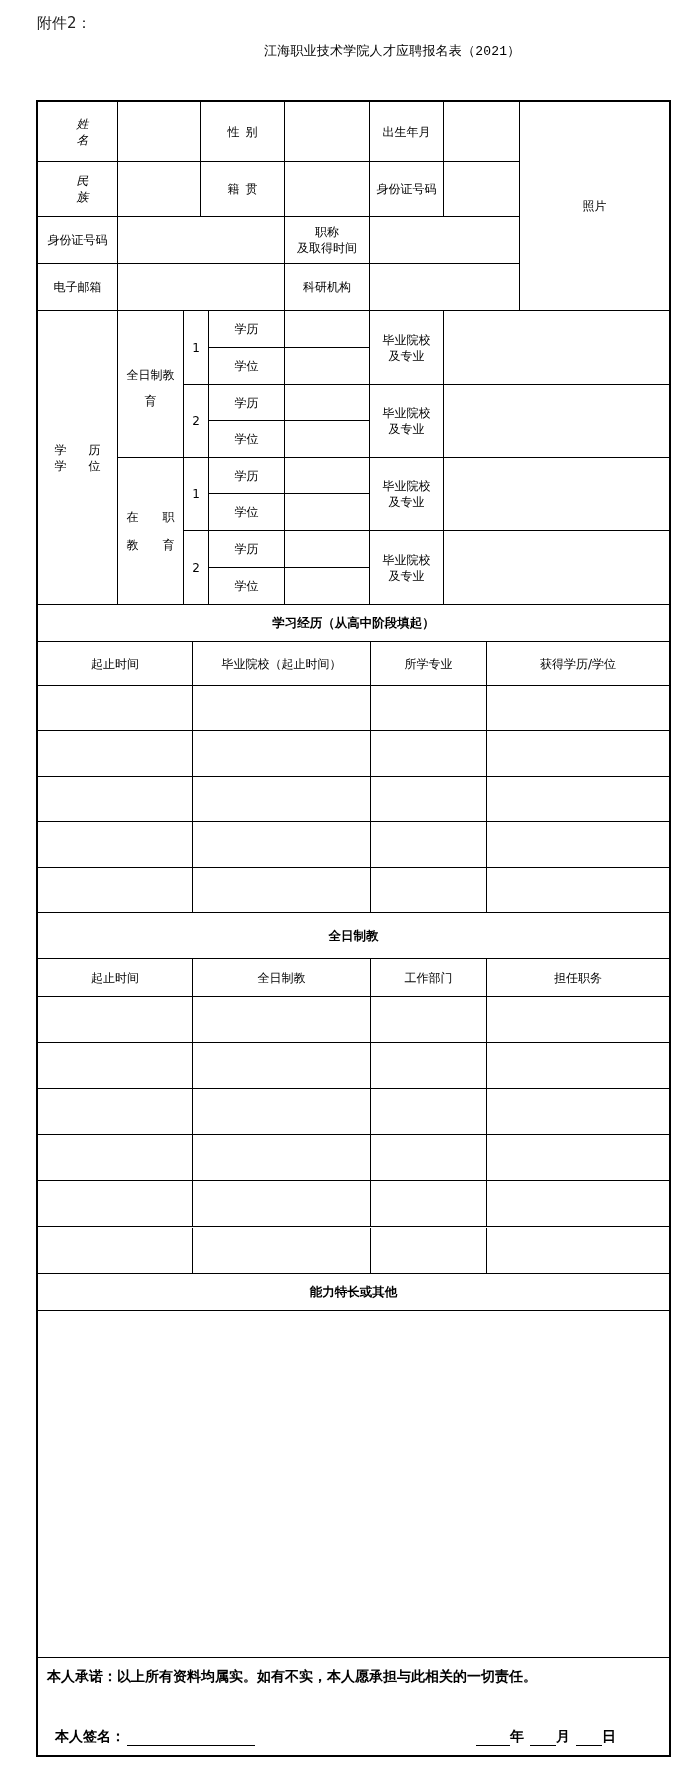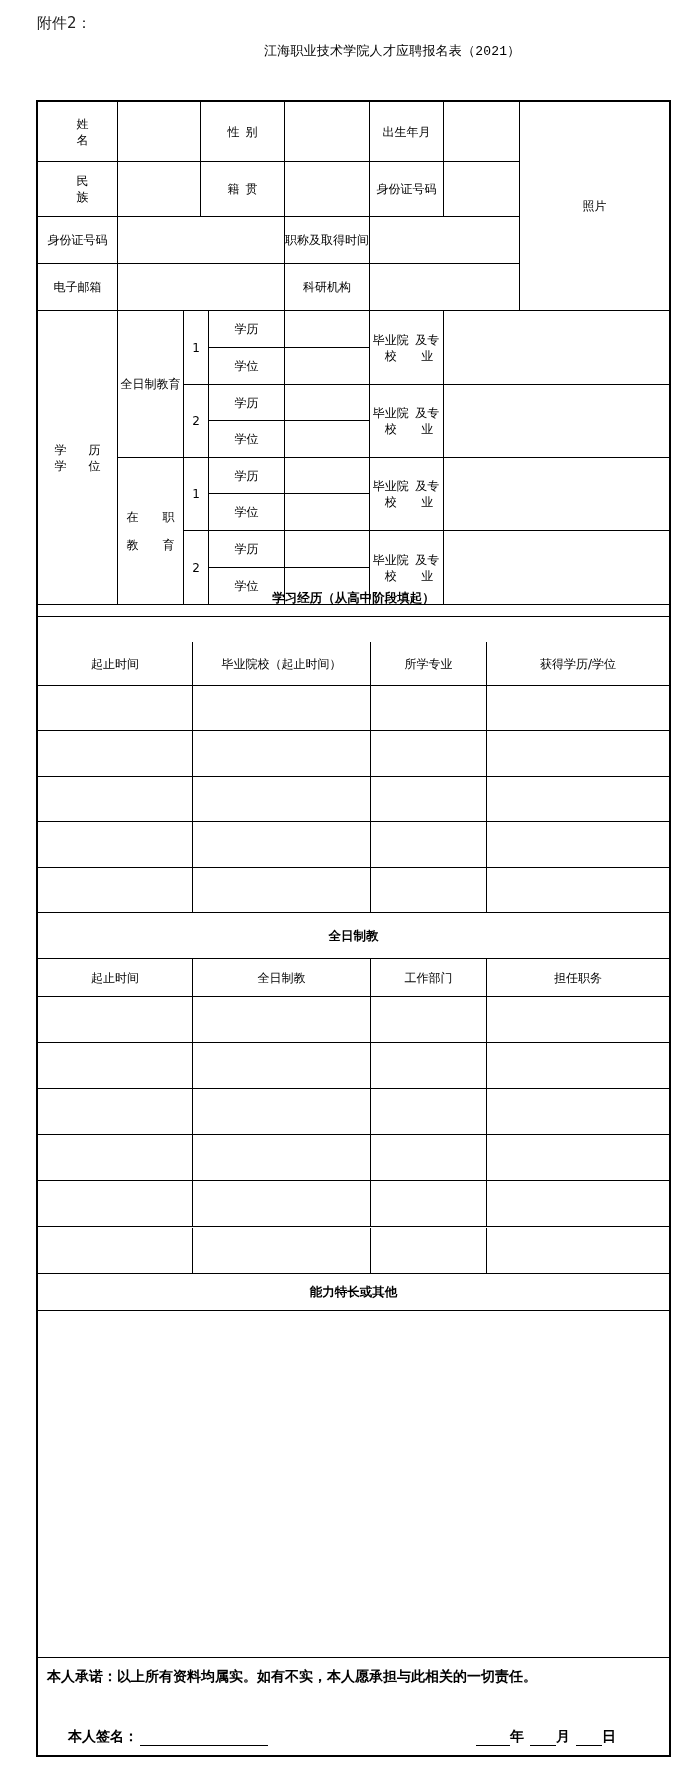--- a/index.html
+++ b/index.html
@@ -8,34 +8,34 @@
   .attach { position: absolute; left: 37px; top: 14px; font-size: 15px; color: #222; }
   .title { position: absolute; left: 264px; top: 42px; font-size: 13px;
            font-family: Liberation Mono, monospace; letter-spacing: 0.2px; white-space: nowrap; }
   .frame { position: absolute; left: 36px; top: 100px; width: 635px; height: 1657px;
            border: 2px solid #000; box-sizing: border-box; }
   .c { position: absolute; box-sizing: border-box; border-right: 1px solid #000; border-bottom: 1px solid #000;
        display: flex; align-items: center; justify-content: center; text-align: center;
        font-size: 12px; line-height: 16px; }
   .nr { border-right: none; }
   .bold { font-weight: bold; font-size: 12.5px; }
-  .label-v { flex-direction: row; }
+  .label-v { flex-direction: column; }
   .pledge { position: absolute; left: 47px; top: 1668px; font-size: 14px; font-weight: bold;
             font-family: "DejaVu Serif", "Liberation Serif", serif; white-space: nowrap; }
-  .sign { position: absolute; left: 68px; top: 1728px; font-size: 14px; font-weight: bold;
+  .sign { position: absolute; left: 55px; top: 1728px; font-size: 14px; font-weight: bold;
           font-family: Liberation Mono, monospace; white-space: nowrap; text-align: center; }
   .sign .line { display: inline-block; width: 128px; border-bottom: 1.5px solid #000; height: 14px; vertical-align: bottom; margin-left: 2px; }
   .date { position: absolute; left: 476px; top: 1728px; font-size: 14px; font-weight: bold;
           font-family: "DejaVu Serif", "Liberation Serif", serif; white-space: nowrap; }
   .date .u { display: inline-block; border-bottom: 1.5px solid #000; height: 14px; vertical-align: bottom; }
   .date .u1 { width: 34px; }
   .date .u2 { width: 26px; margin-left: 6px; }
   .date .u3 { width: 26px; margin-left: 6px; }
   .xue { display: grid; grid-template-columns: auto auto; column-gap: 22px; row-gap: 0px; }
-  .spread { letter-spacing: 22px; padding-left: 32px; }
+  .spread { letter-spacing: 22px; padding-left: 32px; font-style: italic; }
   .spread2 { letter-spacing: 6px; padding-left: 6px; }
 </style>
 </head>
 <body>
 
 <div class="attach">附件2：</div>
 <div class="title">江海职业技术学院人才应聘报名表（2021）</div>
 
 <div class="frame"></div>
 
@@ -139,21 +139,21 @@
   <div class="c" style="left:209px;top:531px;width:76px;height:37px;">学历</div>
   <div class="c" style="left:285px;top:531px;width:85px;height:37px;"></div>
   <div class="c" style="left:209px;top:568px;width:76px;height:37px;">学位</div>
   <div class="c" style="left:285px;top:568px;width:85px;height:37px;"></div>
   <div class="c label-v" style="left:370px;top:531px;width:74px;height:74px;">
     <span>毕业院校</span>
     <span>及专业</span>
   </div>
   <div class="c nr" style="left:444px;top:531px;width:225px;height:74px;"></div>
 
-  <div class="c nr bold" style="left:38px;top:580px;width:631px;height:37px;">学习经历（从高中阶段填起）</div>
+  <div class="c nr bold" style="left:38px;top:605px;width:631px;height:37px;">学习经历（从高中阶段填起）</div>
 
   <div class="c" style="left:38px;top:642px;width:155px;height:44px;">起止时间</div>
   <div class="c" style="left:193px;top:642px;width:178px;height:44px;">毕业院校（起止时间）</div>
   <div class="c" style="left:371px;top:642px;width:116px;height:44px;">所学专业</div>
   <div class="c nr" style="left:487px;top:642px;width:182px;height:44px;">获得学历/学位</div>
 
   <div id="study-rows">
       <div class="c" style="left: 38px; top: 686px; width: 155px; height: 45.4px;"></div>
       <div class="c" style="left: 193px; top: 686px; width: 178px; height: 45.4px;"></div>
       <div class="c" style="left: 371px; top: 686px; width: 116px; height: 45.4px;"></div>

